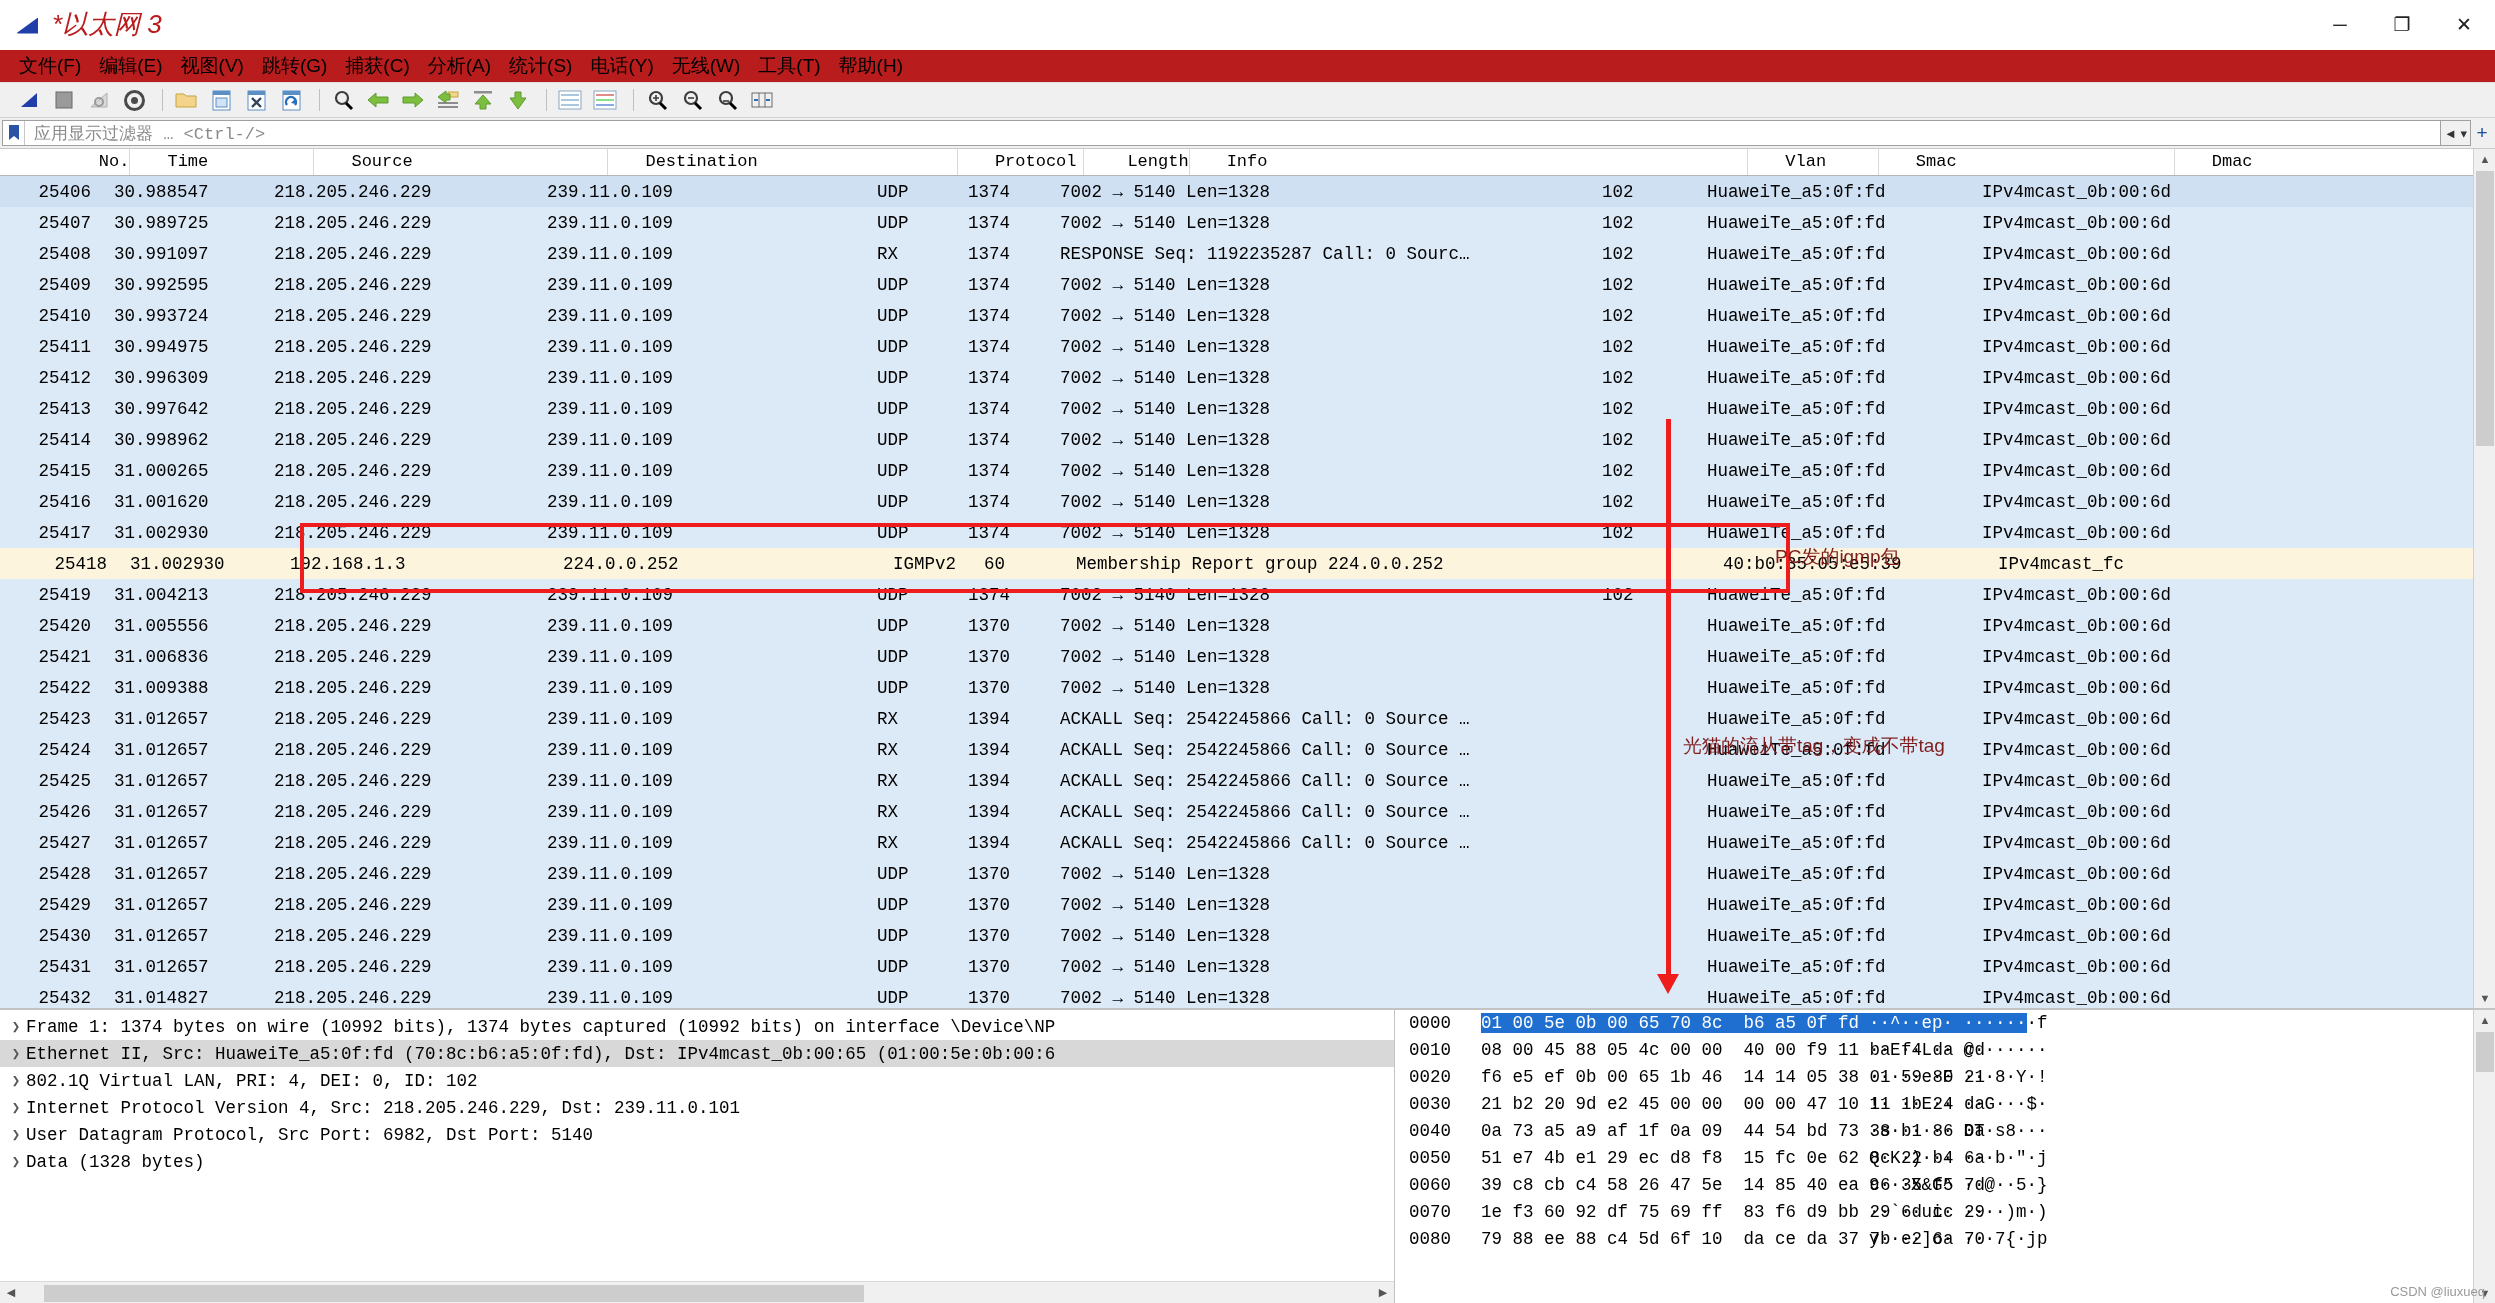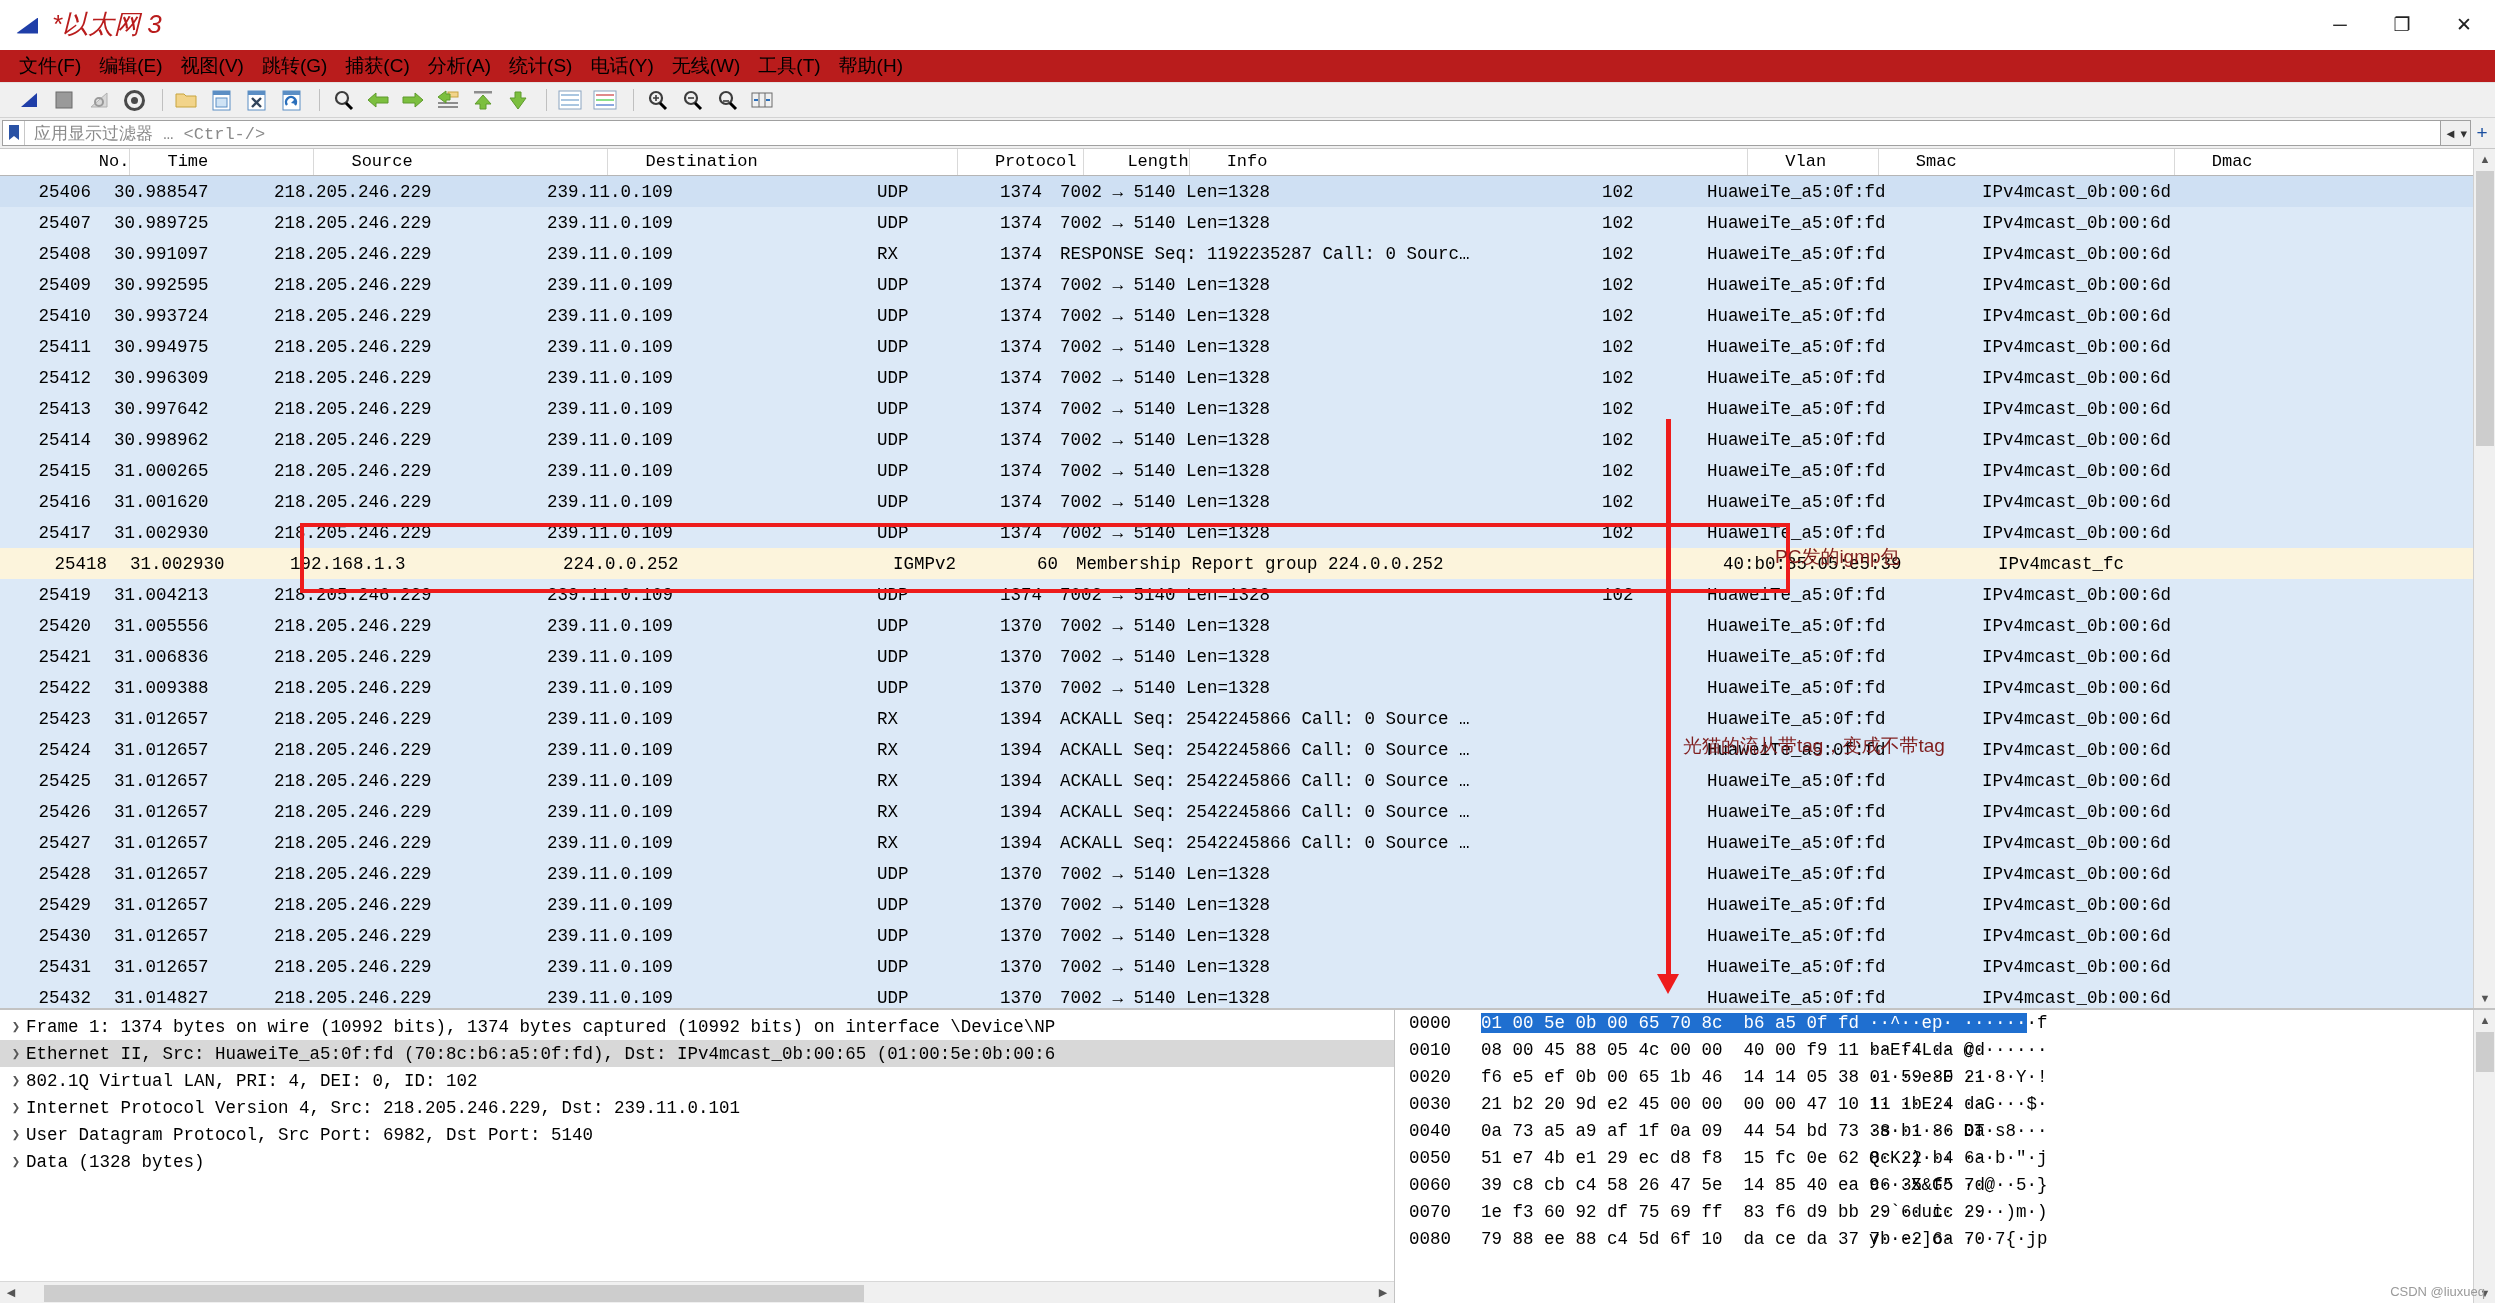--- a/index.html
+++ b/index.html
@@ -186,21 +186,21 @@
     background: #dce9f7;
   }
   .prow.sel { background: #cfe0f3; }
   .prow.igmp { background: #fcf4dc; padding-left: 16px; }
   .pcell { padding-left: 9px; white-space: nowrap; overflow: hidden; }
   .c-no    { width: 105px; text-align: right; padding-right: 14px; padding-left:0; }
   .c-time  { width: 160px; }
   .c-src   { width: 273px; }
   .c-dst   { width: 330px; }
   .c-proto { width: 100px; }
-  .c-len   { width: 80px; text-align: right; padding-left: 0; padding-right: 6px;}
+  .c-len   { width: 80px; padding-left: 0; padding-right: 6px;}
   .c-info  { width: 545px; padding-left: 12px;}
   .c-vlan  { width: 105px; }
   .c-smac  { width: 275px; }
   .c-dmac  { width: 300px; }
 
   
   .vscroll {
     position: absolute; right: 0; top: 0; bottom: 0;
     width: 22px; background: #f0f0f0;
     border-left: 1px solid #d0d0d0;

